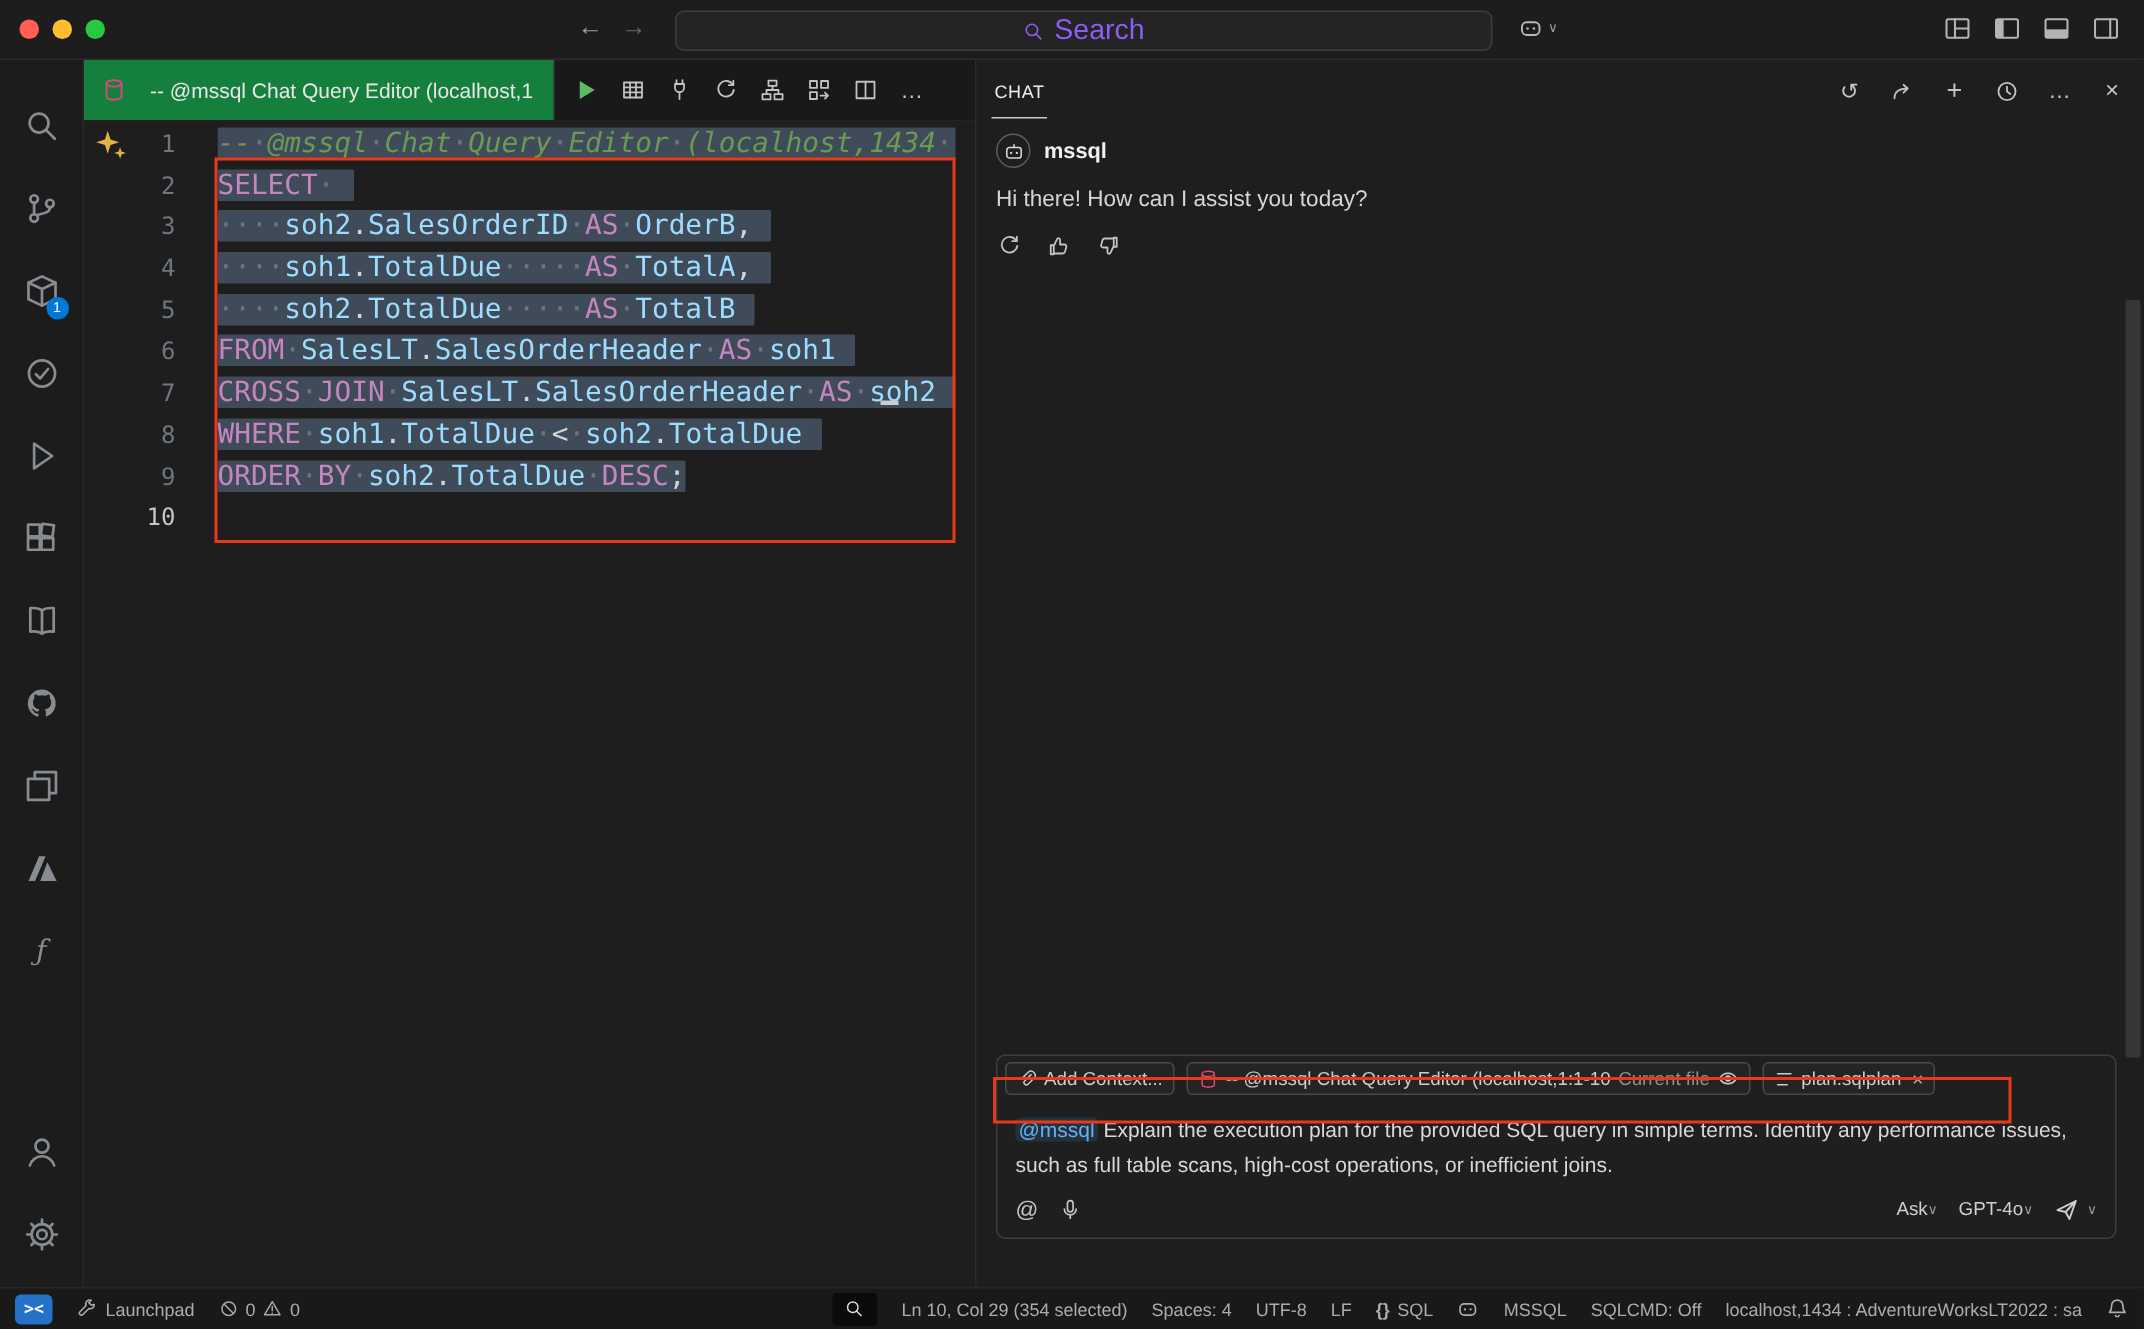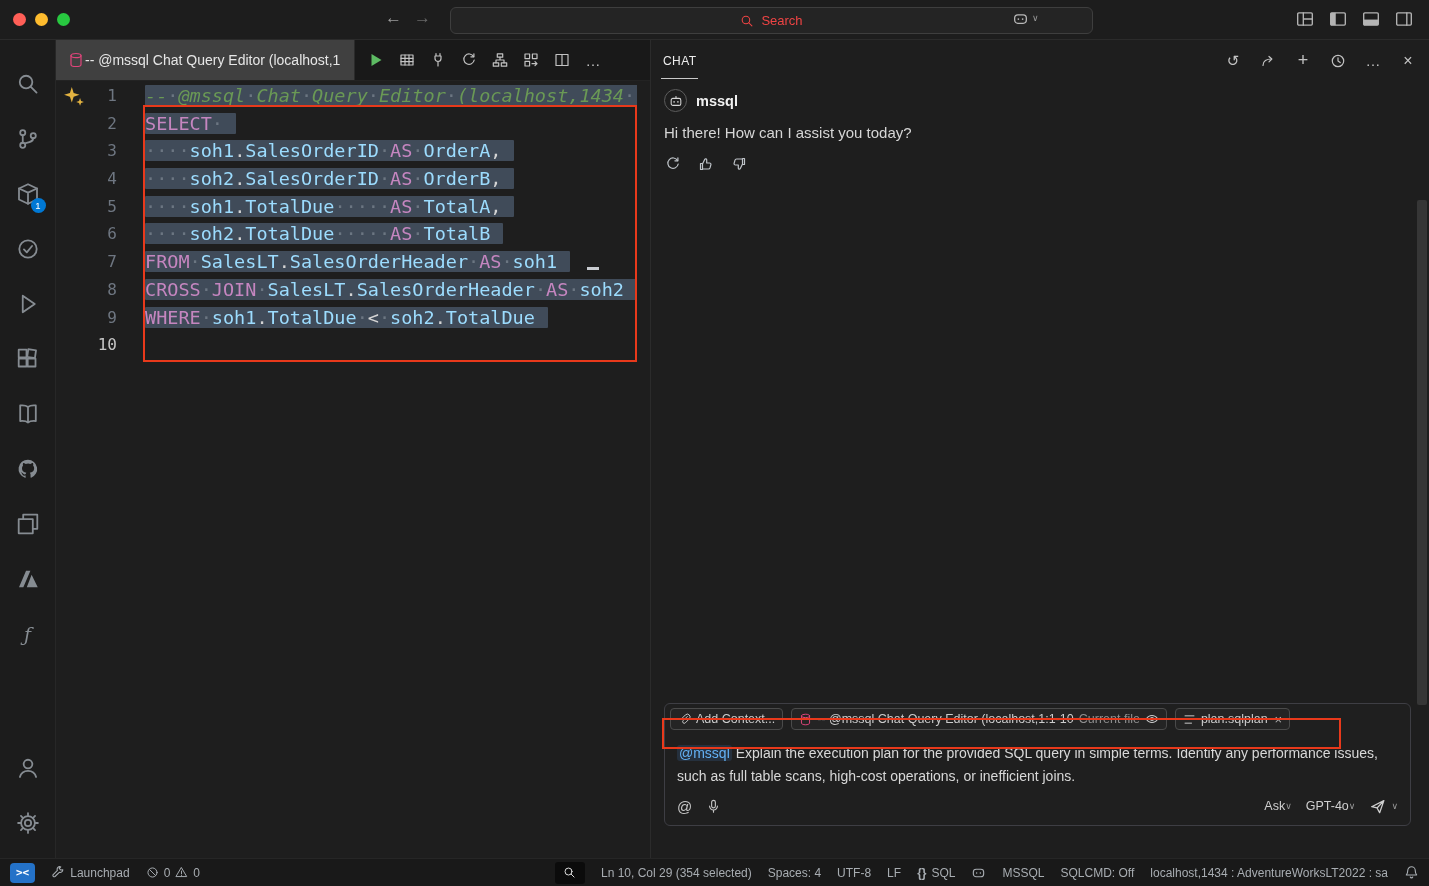--- a/index.html
+++ b/index.html
@@ -11,41 +11,41 @@
 
   
   .titlebar { position:absolute; top:0; left:0; right:0; height:40px; background:#1d1d1d;
     border-bottom:1px solid #2b2b2b; }
   .traffic { position:absolute; left:13px; top:13px; display:flex; gap:9px; }
   .traffic span { width:13px; height:13px; border-radius:50%; display:block; }
   .t-red{background:#ff5f57}.t-yellow{background:#febc2e}.t-green{background:#28c840}
   .nav-arrows { position:absolute; left:385px; top:8px; display:flex; gap:12px; font-size:17px; color:#9d9d9d; }
   .nav-arrows .dim { color:#686868; }
   .nav-arrows span{ cursor:default; }
-  .searchbox { position:absolute; left:450px; top:7px; width:643px; height:27px; background:#242424;
+  .searchbox { position:absolute; left:450px; top:7px; width:545px; height:27px; background:#242424;
     border:1px solid #3e3e3e; border-radius:6px; display:flex; align-items:center; justify-content:center;
-    gap:7px; color:#ef4444; font-size:13px; }
+    gap:7px; color:#8b5cf6; font-size:19px; }
   .copilot-title { position:absolute; left:1012px; top:10px; display:flex; align-items:center; gap:3px; color:#b8b8b8; }
   .chev { font-size:9px; color:#9a9a9a; line-height:1; }
   .win-icons { position:absolute; right:16px; top:10px; display:flex; gap:15px; color:#b4b4b4; }
 
   
   .activitybar { position:absolute; left:0; top:40px; width:56px; bottom:28px; background:#1c1c1c;
     border-right:1px solid #272727; display:flex; flex-direction:column; align-items:center; padding:16px 0 8px; }
   .ab-item { position:relative; width:56px; height:55px; display:flex; align-items:center; justify-content:center;
     color:#868c92; }
   .ab-badge { position:absolute; right:10px; bottom:8px; min-width:15px; height:15px; border-radius:8px;
     background:#0078d4; color:#ffffff; font-size:9.5px; display:flex; align-items:center; justify-content:center; }
   .ab-spacer { flex:1; }
   .fn-glyph { font-family:"DejaVu Serif", serif; font-style:italic; font-size:19px; }
 
   
   .editor-group { position:absolute; left:56px; top:40px; width:594px; bottom:28px; background:#1e1e1e; }
   .tabbar { height:41px; background:#191919; display:flex; align-items:stretch; border-bottom:1px solid #232323; }
-  .tab { display:flex; align-items:center; gap:1px; padding:0 14px 0 12px; background:#404040;
+  .tab { display:flex; align-items:center; gap:16px; padding:0 14px 0 12px; background:#15803d;
     border-right:1px solid #2b2b2b; font-size:14px; color:#e6e6e6; max-width:332px; white-space:nowrap; overflow:hidden; }
   .editor-actions { display:flex; align-items:center; gap:9px; padding:0 8px 0 10px; color:#c2c2c2; }
   .editor-actions .act { width:22px; height:22px; display:flex; align-items:center; justify-content:center; border-radius:4px; }
   .run-green { color:#5dbb63; }
   .ellipsis-glyph { font-size:15px; letter-spacing:1px; color:#c2c2c2; }
 
   .editor { position:relative; height:calc(100% - 41px); overflow:hidden;
     font-family:"DejaVu Sans Mono", monospace; }
   .sparkle { position:absolute; left:7px; top:5px; }
   .gutter { position:absolute; left:0; top:1px; width:89px; text-align:right; color:#6e7681;
@@ -322,27 +322,27 @@
           <div class="line-number">5</div>
           <div class="line-number">6</div>
           <div class="line-number">7</div>
           <div class="line-number">8</div>
           <div class="line-number">9</div>
           <div class="line-number active">10</div>
         </div>
       <div class="code">
           <div class="code-line"><span class="sel"><span class="tk-cm">--</span><span class="tk-ws">·</span><span class="tk-cm">@mssql</span><span class="tk-ws">·</span><span class="tk-cm">Chat</span><span class="tk-ws">·</span><span class="tk-cm">Query</span><span class="tk-ws">·</span><span class="tk-cm">Editor</span><span class="tk-ws">·</span><span class="tk-cm">(localhost,1434</span><span class="tk-ws">·</span><span class="tk-cm">:</span></span></div>
           <div class="code-line"><span class="sel"><span class="tk-kw">SELECT</span><span class="tk-ws">·</span></span></div>
-          <div class="code-line"><span class="sel"><span class="tk-ws">····</span><span class="tk-id">soh1</span><span class="tk-p">.</span><span class="tk-id">SalesOrderID</span><span class="tk-ws">·</span><span class="tk-kw">AS</span><span class="tk-ws">·</span><span class="tk-id">OrderA</span><span class="tk-p">,</span></span></div>
           <div class="code-line"><span class="sel"><span class="tk-ws">····</span><span class="tk-id">soh2</span><span class="tk-p">.</span><span class="tk-id">SalesOrderID</span><span class="tk-ws">·</span><span class="tk-kw">AS</span><span class="tk-ws">·</span><span class="tk-id">OrderB</span><span class="tk-p">,</span></span></div>
           <div class="code-line"><span class="sel"><span class="tk-ws">····</span><span class="tk-id">soh1</span><span class="tk-p">.</span><span class="tk-id">TotalDue</span><span class="tk-ws">·····</span><span class="tk-kw">AS</span><span class="tk-ws">·</span><span class="tk-id">TotalA</span><span class="tk-p">,</span></span></div>
           <div class="code-line"><span class="sel"><span class="tk-ws">····</span><span class="tk-id">soh2</span><span class="tk-p">.</span><span class="tk-id">TotalDue</span><span class="tk-ws">·····</span><span class="tk-kw">AS</span><span class="tk-ws">·</span><span class="tk-id">TotalB</span></span></div>
           <div class="code-line"><span class="sel"><span class="tk-kw">FROM</span><span class="tk-ws">·</span><span class="tk-id">SalesLT</span><span class="tk-p">.</span><span class="tk-id">SalesOrderHeader</span><span class="tk-ws">·</span><span class="tk-kw">AS</span><span class="tk-ws">·</span><span class="tk-id">soh1</span></span></div>
           <div class="code-line"><span class="sel"><span class="tk-kw">CROSS</span><span class="tk-ws">·</span><span class="tk-kw">JOIN</span><span class="tk-ws">·</span><span class="tk-id">SalesLT</span><span class="tk-p">.</span><span class="tk-id">SalesOrderHeader</span><span class="tk-ws">·</span><span class="tk-kw">AS</span><span class="tk-ws">·</span><span class="tk-id">soh2</span></span></div>
           <div class="code-line"><span class="sel"><span class="tk-kw">WHERE</span><span class="tk-ws">·</span><span class="tk-id">soh1</span><span class="tk-p">.</span><span class="tk-id">TotalDue</span><span class="tk-ws">·</span><span class="tk-op">&lt;</span><span class="tk-ws">·</span><span class="tk-id">soh2</span><span class="tk-p">.</span><span class="tk-id">TotalDue</span></span></div>
+          <div class="code-line"><span class="sel sel-end"><span class="tk-kw">ORDER</span><span class="tk-ws">·</span><span class="tk-kw">BY</span><span class="tk-ws">·</span><span class="tk-id">soh2</span><span class="tk-p">.</span><span class="tk-id">TotalDue</span><span class="tk-ws">·</span><span class="tk-kw">DESC</span><span class="tk-p">;</span></span></div>
         </div>
       <div class="cursor-dash"></div>
     </div>
   </div>
 
   <div class="chat-panel">
     <div class="chat-header">
       <span class="chat-title">CHAT</span>
       <div class="chat-header-actions">
         <span class="cha">↺</span>

